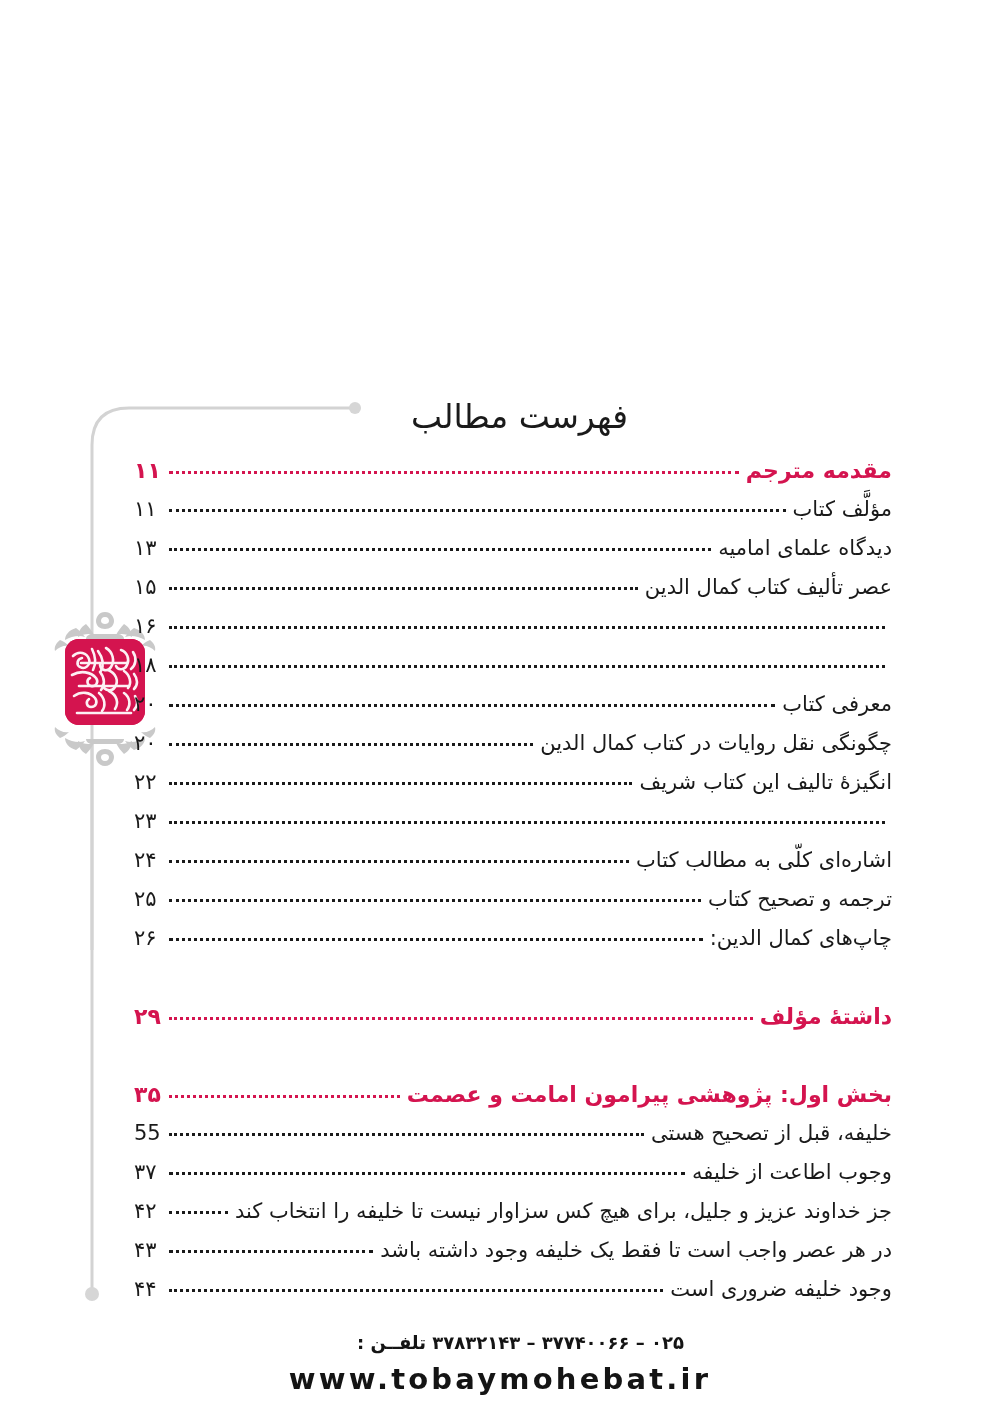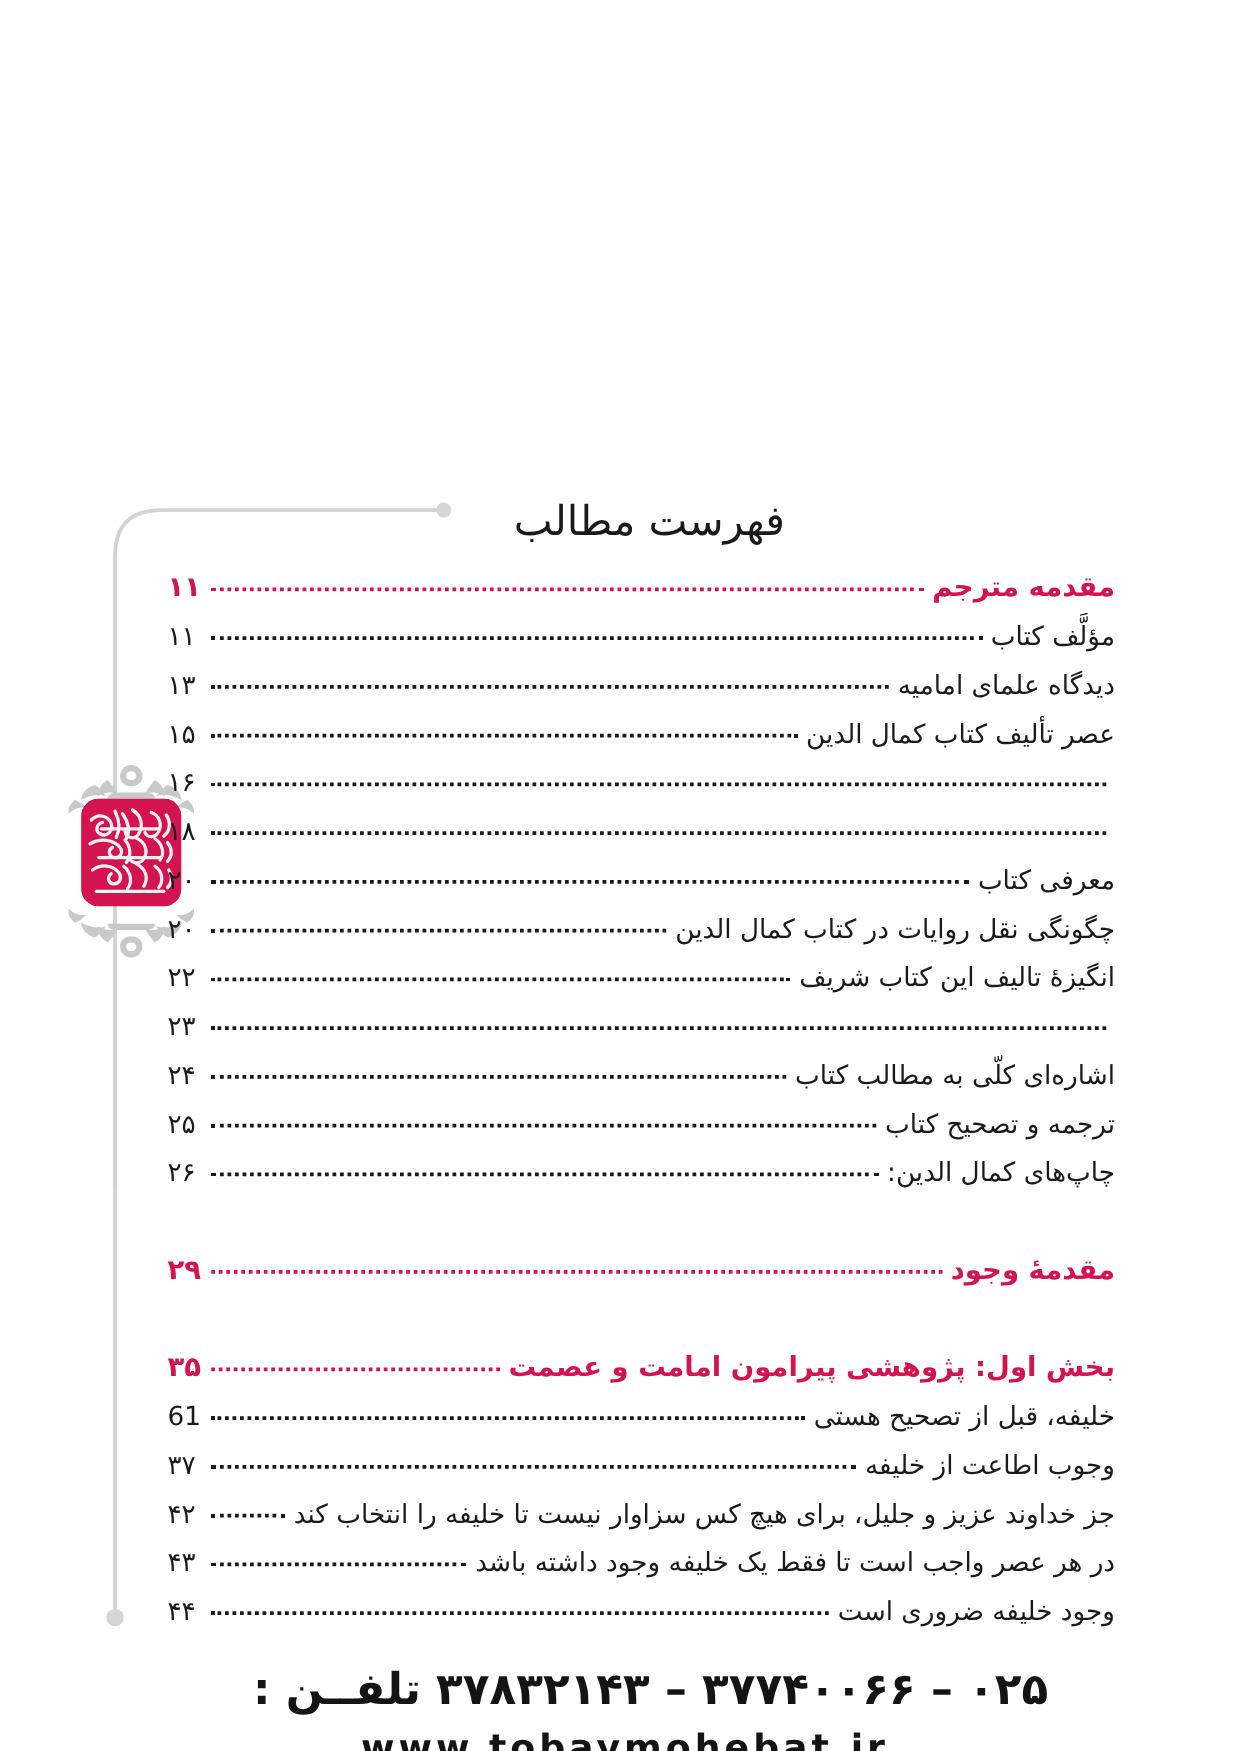--- a/index.html
+++ b/index.html
@@ -109,21 +109,21 @@
 
   
   #footer {
     position: absolute;
     left: 0; right: 0;
     top: 1332px;
     text-align: center;
     color: #141414;
   }
   #phone-line {
-    font-size: 35px;
+    font-size: 18px;
     font-weight: bold;
     letter-spacing: 1px;
     direction: rtl;
     white-space: nowrap;
     padding-left: 41px;
   }
   #phone-label { letter-spacing: 4px; }
   #site-line {
     margin-top: 9px;
     font-size: 29px;
@@ -266,38 +266,38 @@
       <span class="etitle">چاپ‌های کمال الدین:</span>
       <span class="leader"></span>
       <span class="epage">۲۶</span>
     </div>
     <div class="entry spacer">
       <span class="etitle"></span>
       <span class="leader"></span>
       <span class="epage"></span>
     </div>
     <div class="entry heading">
-      <span class="etitle">مقدمهٔ وجود</span>
+      <span class="etitle">داشتهٔ مؤلف</span>
       <span class="leader"></span>
       <span class="epage">۲۹</span>
     </div>
     <div class="entry spacer">
       <span class="etitle"></span>
       <span class="leader"></span>
       <span class="epage"></span>
     </div>
     <div class="entry heading">
       <span class="etitle">بخش اول: پژوهشی پیرامون امامت و عصمت</span>
       <span class="leader"></span>
       <span class="epage">۳۵</span>
     </div>
     <div class="entry">
       <span class="etitle">خلیفه، قبل از تصحیح هستی</span>
       <span class="leader"></span>
-      <span class="epage">61</span>
+      <span class="epage">55</span>
     </div>
     <div class="entry">
       <span class="etitle">وجوب اطاعت از خلیفه</span>
       <span class="leader"></span>
       <span class="epage">۳۷</span>
     </div>
     <div class="entry">
       <span class="etitle">جز خداوند عزیز و جلیل، برای هیچ کس سزاوار نیست تا خلیفه را انتخاب کند</span>
       <span class="leader"></span>
       <span class="epage">۴۲</span>

